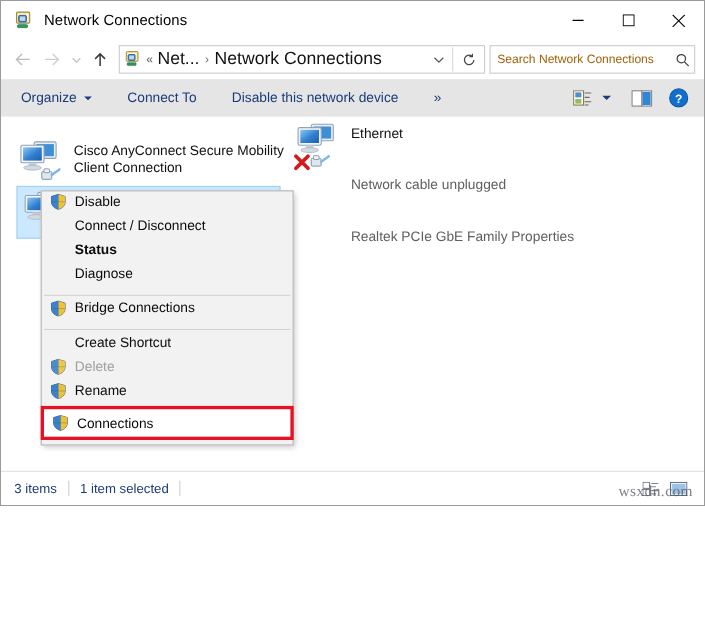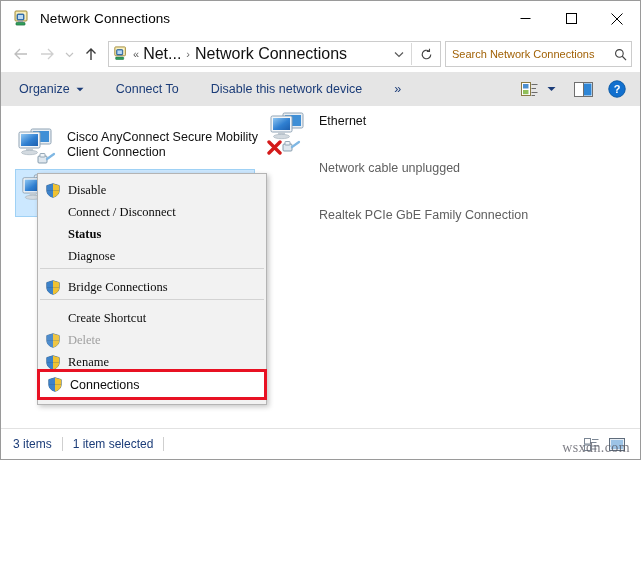--- a/index.html
+++ b/index.html
@@ -130,21 +130,21 @@
 
   
   .ctxmenu{
     position:absolute;left:36px;top:172px;width:230px;
     background:#f2f2f2;border:1px solid #b4b4b4;
     box-shadow:2px 2px 5px rgba(0,0,0,.22);
     padding:2px 0;box-sizing:border-box;
     z-index:40;
   }
   .mi{
-    height:22px;display:flex;align-items:flex-end;position:relative;font-family:Liberation Serif, serif;
+    height:22px;display:flex;align-items:flex-start;position:relative;
   }
   .mi-ico{width:30px;display:flex;align-items:center;justify-content:center;flex:0 0 auto;}
   .mi-label{font-size:12.5px;color:#0b0b0b;white-space:nowrap;}
   .mi-label.bold{font-weight:bold;}
   .mi-label.dim{color:#a0a0a0;}
   .mi-sep{height:1px;background:#d3d3d3;margin:4px 2px 4px 2px;}
   .redbox{
     position:absolute;left:36px;top:368px;width:230px;height:31px;
     border:3px solid #e81123;box-sizing:border-box;background:transparent;
     z-index:60;pointer-events:none;
@@ -364,21 +364,21 @@
             <path d="M9 7 L16 2" stroke="#7fb7e3" stroke-width="2.2" fill="none" stroke-linecap="round"></path>
           </g>
           <g transform="translate(1,31)">
             <path d="M1 1 L12 12 M12 1 L1 12" stroke="#d41a1a" stroke-width="3.4" stroke-linecap="round"></path>
           </g>
         </svg>
       </div>
       <div class="conn-text">
         <div class="conn-name">Ethernet</div>
         <div class="conn-sub">Network cable unplugged</div>
-        <div class="conn-sub">Realtek PCIe GbE Family Connection</div>
+        <div class="conn-sub">Realtek PCIe GbE Family Properties</div>
       </div>
     </div>
 
     <div class="conn-tile" style="left:14px;top:63px;width:240px;">
       <div class="conn-icon" style="margin-left:4px;margin-top:3px;">
         <svg width="44" height="42" viewBox="0 0 46 44">
           <rect x="16" y="3" width="20" height="15" rx="1.5" fill="#e9eef3" stroke="#8fa3b5" stroke-width="1"></rect>
           <rect x="18" y="5" width="16" height="11" fill="#3f8fd6"></rect>
           <rect x="4" y="6" width="21" height="16" rx="1.5" fill="#f3f6f9" stroke="#8fa3b5" stroke-width="1"></rect>
           <rect x="6" y="8" width="17" height="12" fill="url(#g3)"></rect>

